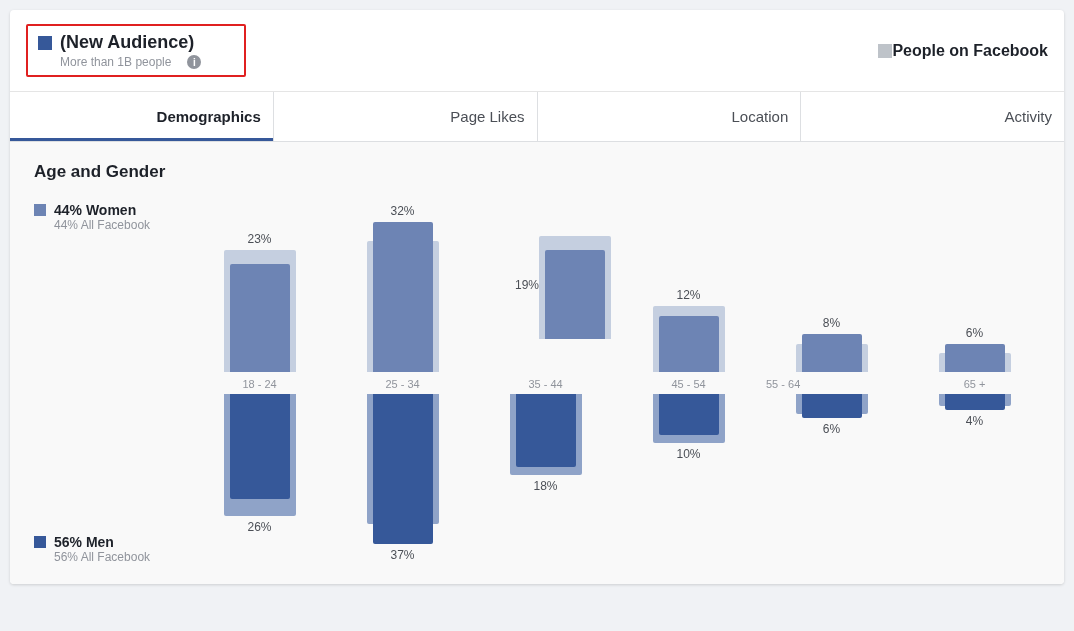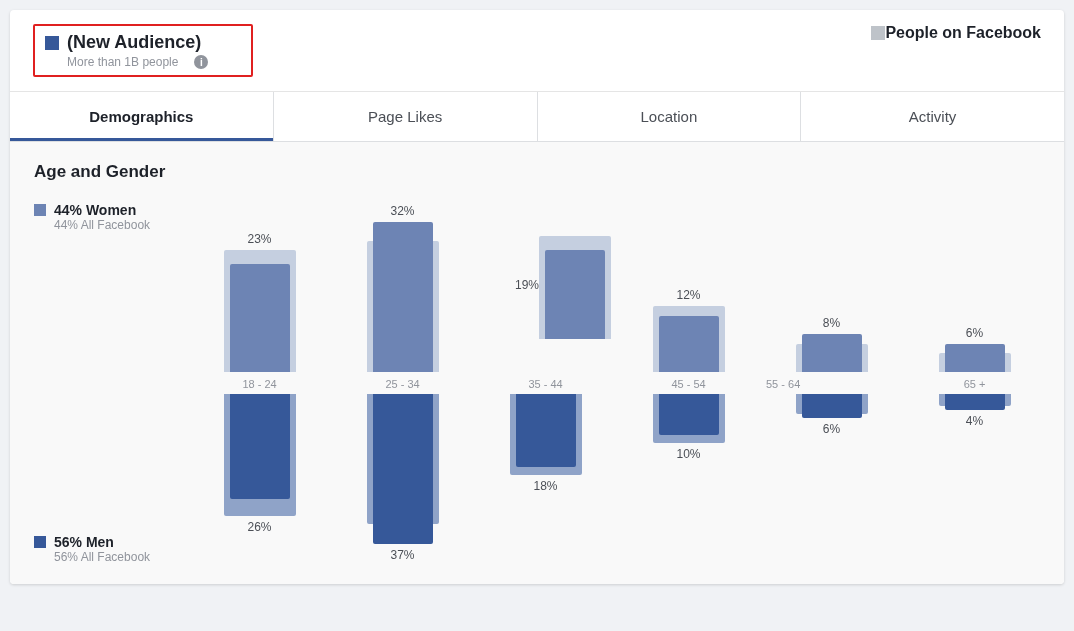--- a/index.html
+++ b/index.html
@@ -15,22 +15,22 @@
     .card {
       background: #fff;
       border-radius: 4px;
       box-shadow: 0 1px 3px rgba(0,0,0,0.15);
       overflow: hidden;
     }
 
     
     .header {
       display: flex;
-      align-items: flex-start;
-      padding: 14px 23px;
+      align-items: center;
+      padding: 14px 16px;
       border-bottom: 1px solid #e5e5e5;
     }
 
     .audience-block {
       display: flex;
       flex-direction: column;
       border: 2px solid #e02020;
       padding: 6px 10px;
       border-radius: 2px;
       min-width: 220px;
@@ -99,21 +99,21 @@
 
     
     .tabs {
       display: flex;
       border-bottom: 1px solid #dddfe2;
       background: #fff;
     }
 
     .tab {
       flex: 1;
-      text-align: center;
+      text-align: right;
       padding: 16px 12px;
       font-size: 15px;
       color: #4b4f56;
       cursor: pointer;
       border-right: 1px solid #dddfe2;
       position: relative;
       user-select: none;
     }
 
     .tab:last-child { border-right: none; }

